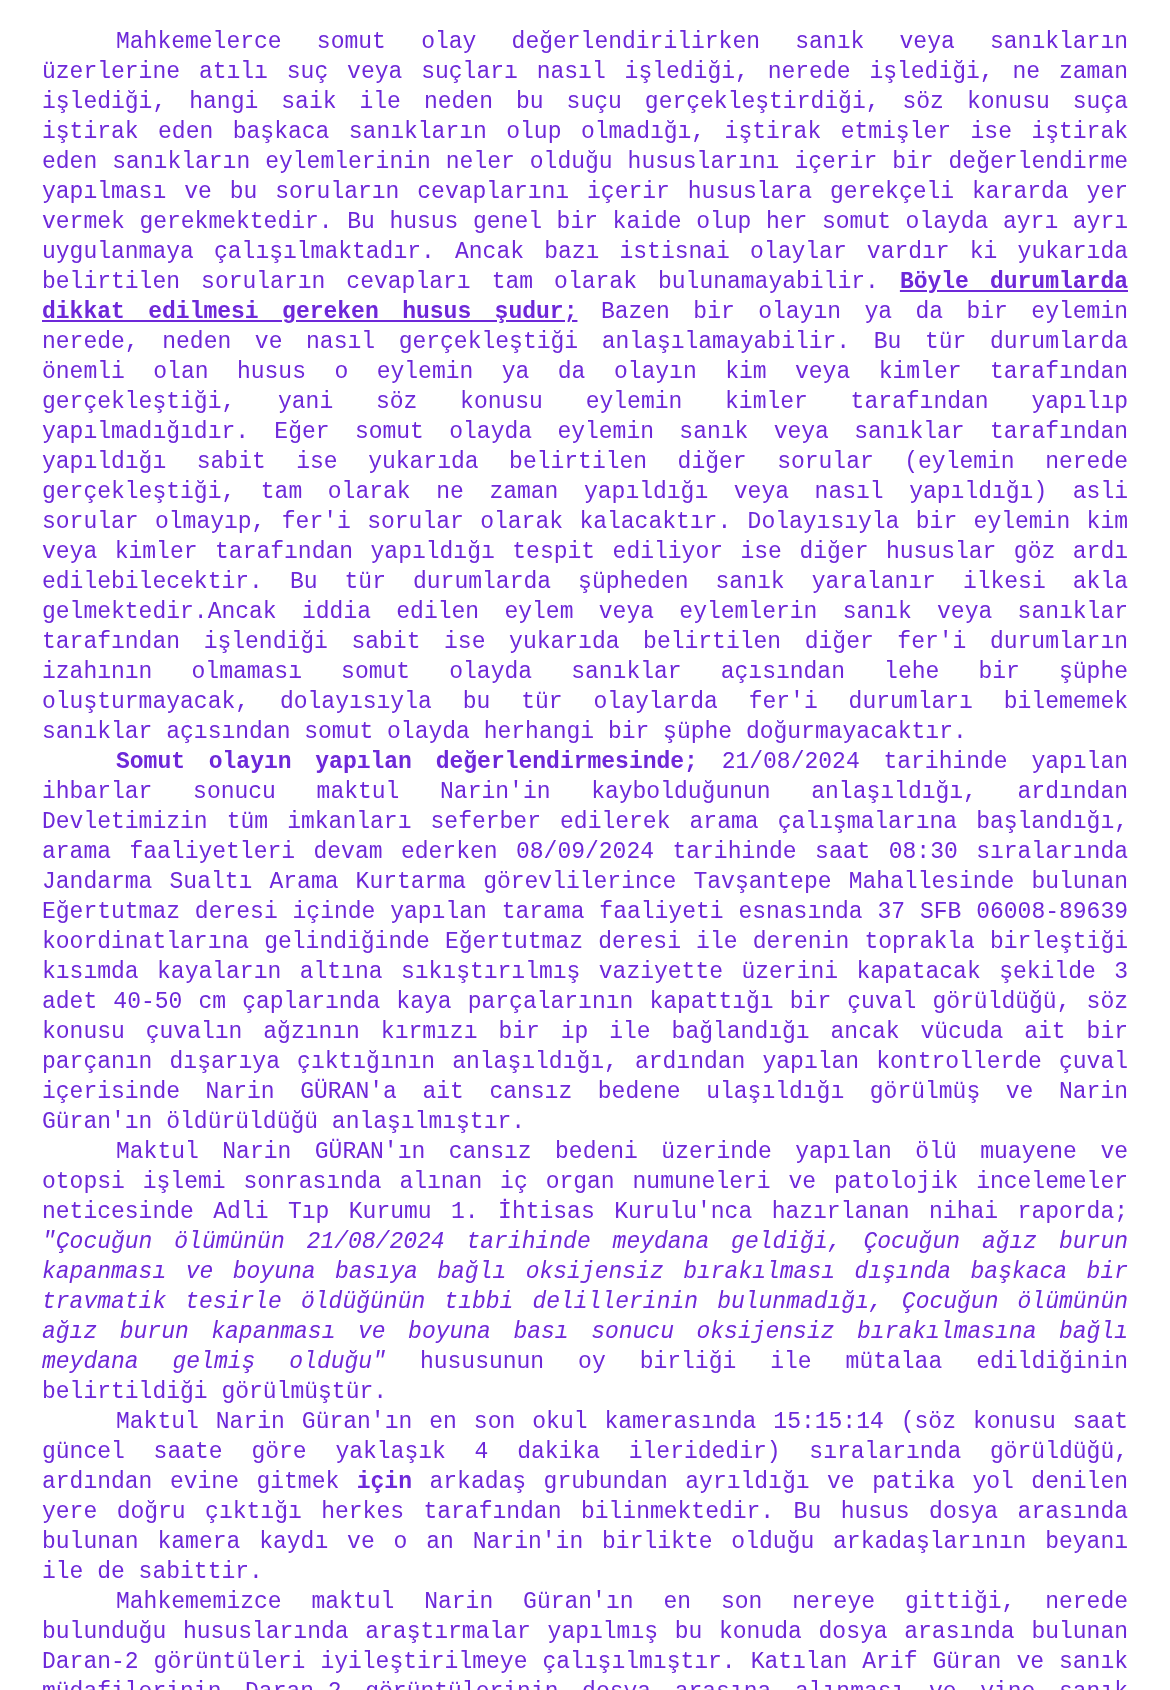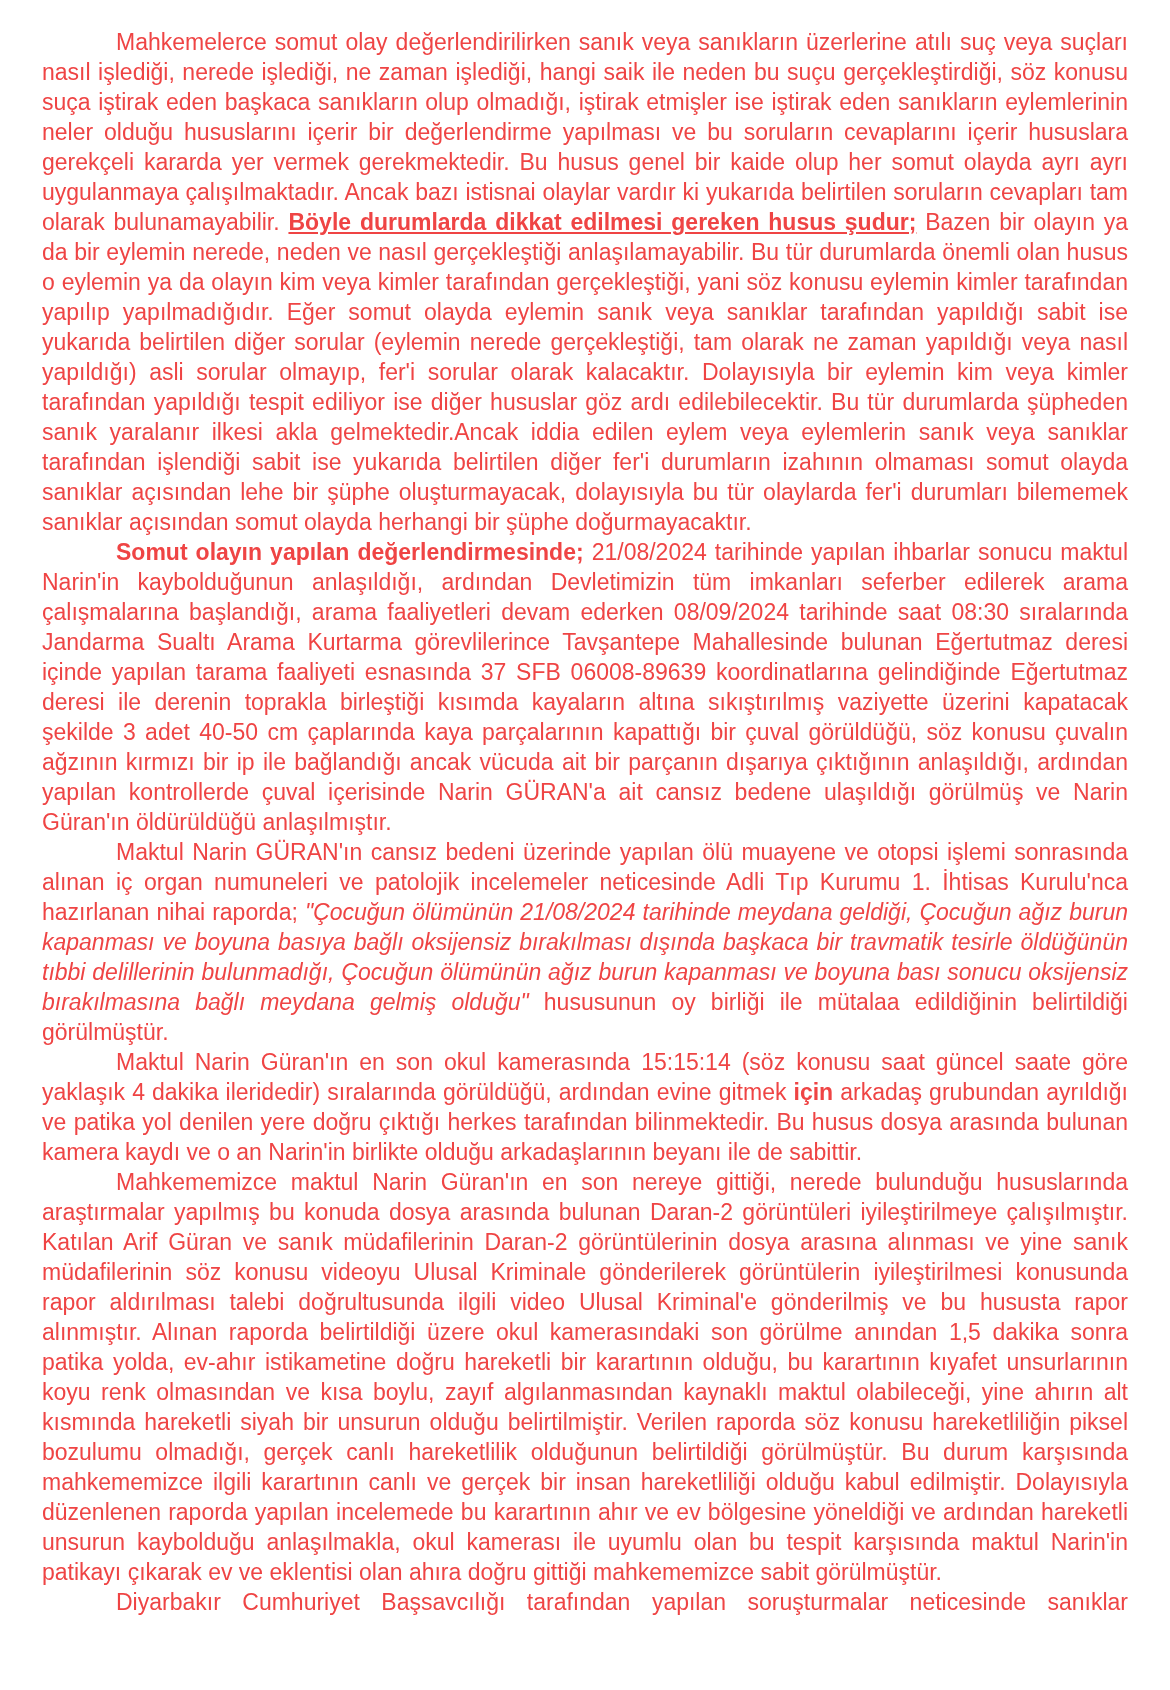--- a/index.html
+++ b/index.html
@@ -6,23 +6,23 @@
     margin: 0;
     padding: 0;
     background: #ffffff;
   }
   .page {
     position: relative;
     width: 1170px;
     height: 1690px;
     box-sizing: border-box;
     background: #ffffff;
-    color: #ef4444;
+    color: #6d28d9;
     padding: 27px 42px 0 42px;
-    font-family: Liberation Sans, sans-serif;
+    font-family: Liberation Mono, monospace;
     font-size: 23px;
     line-height: 30px;
     text-align: justify;
     overflow: hidden;
   }
   .para {
     margin: 0;
     padding: 0;
     text-indent: 74px;
   }

